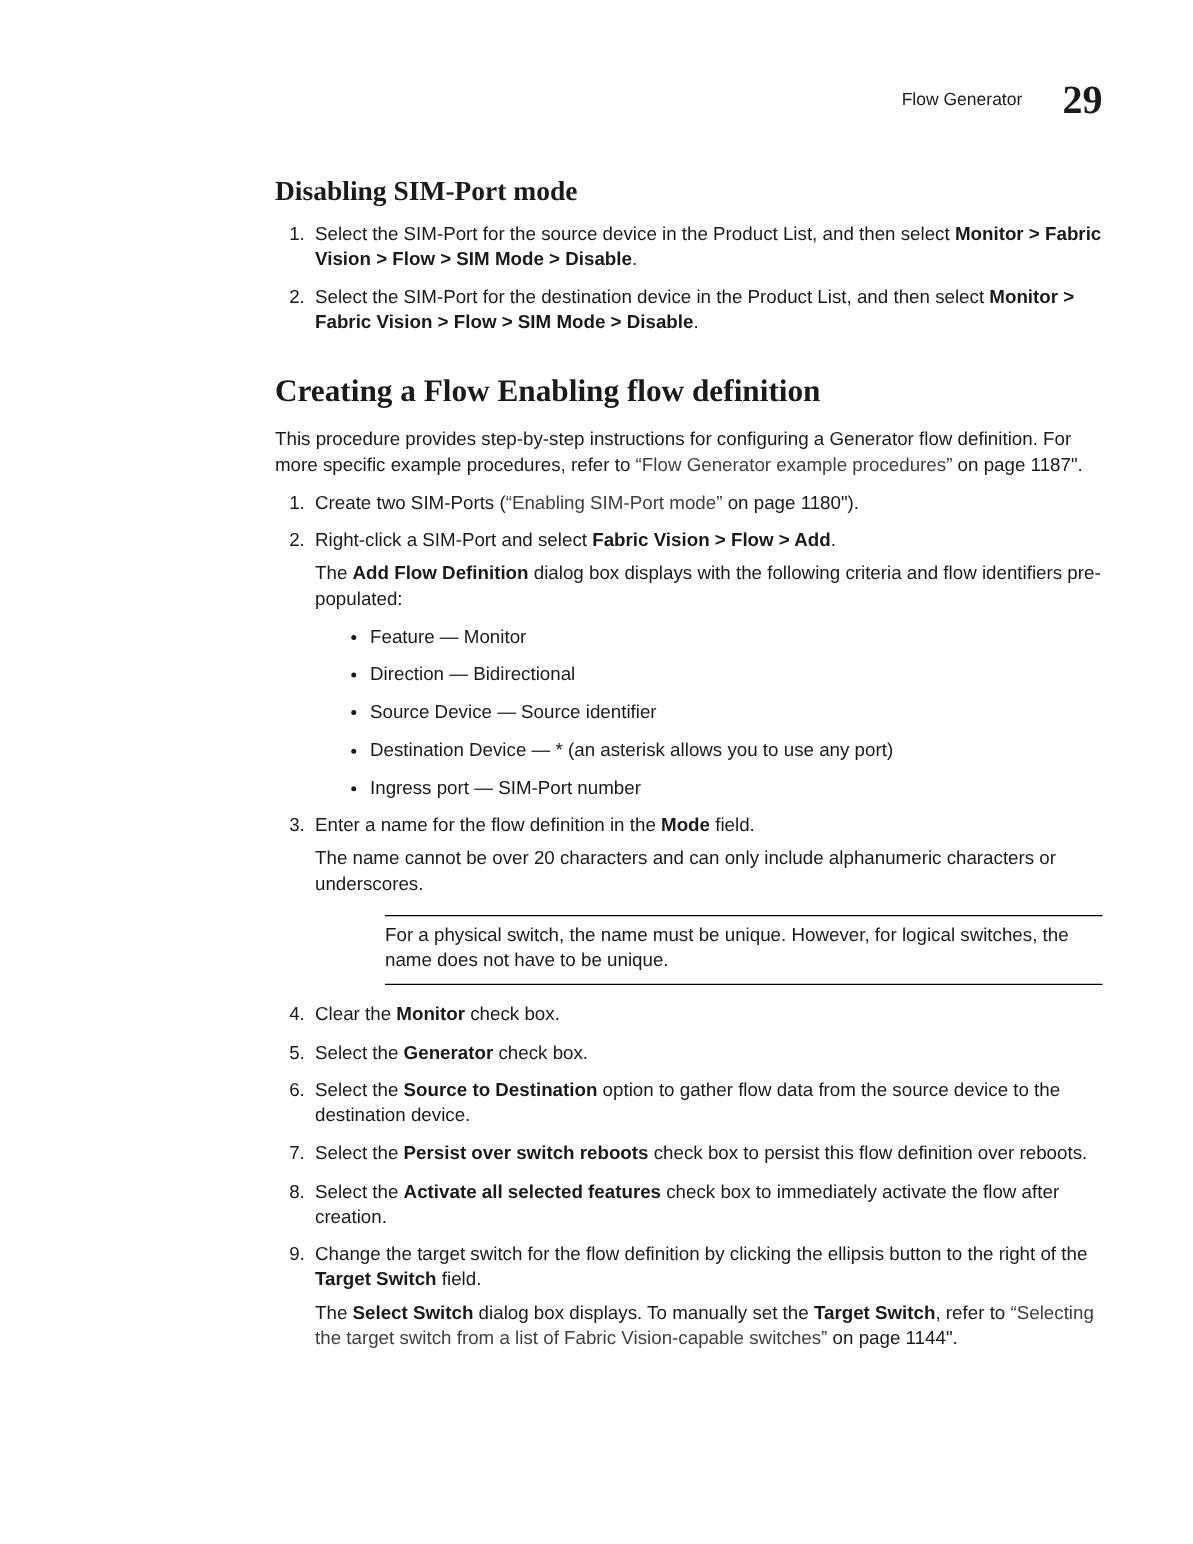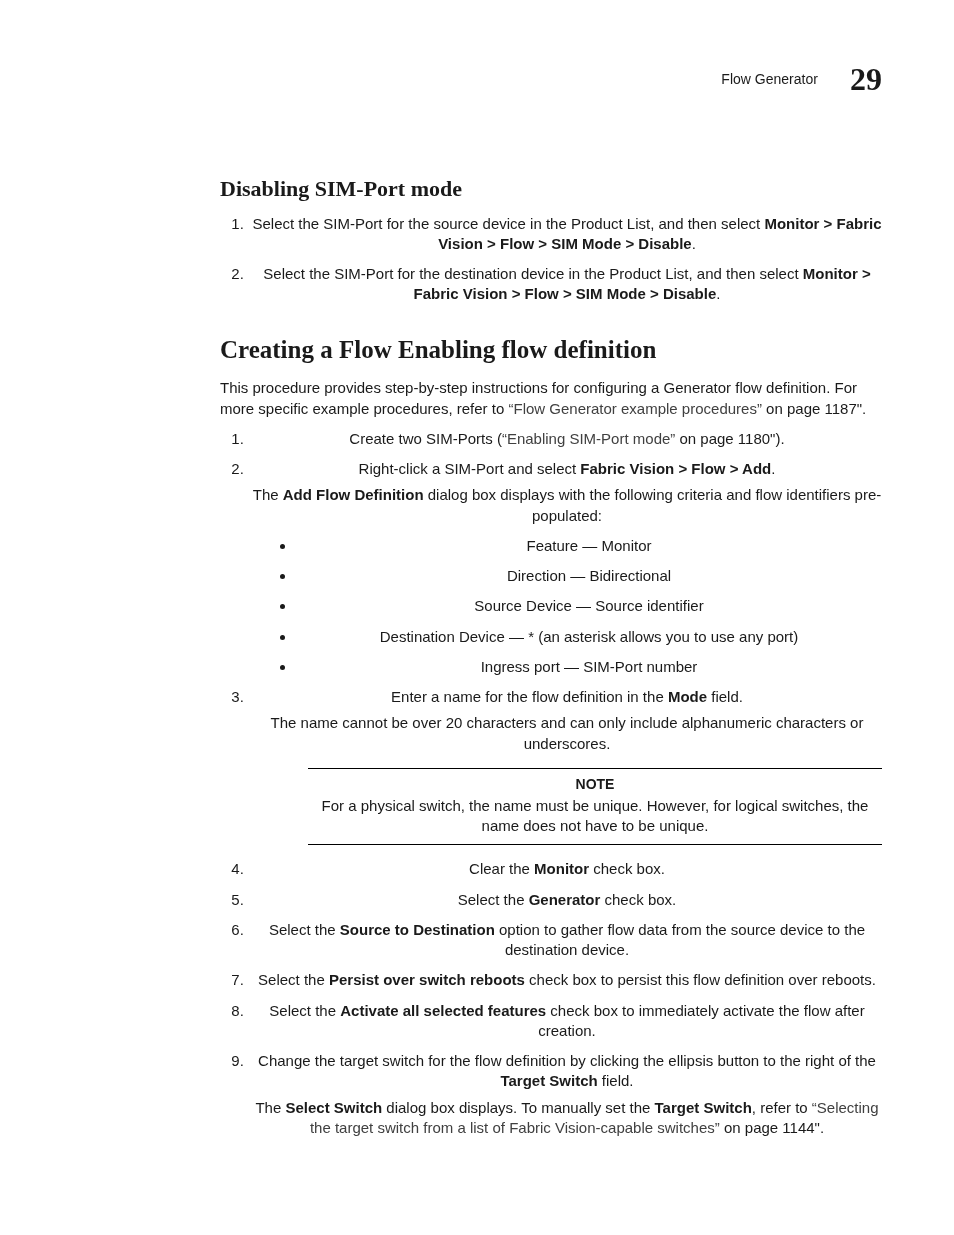--- a/index.html
+++ b/index.html
@@ -9,21 +9,21 @@
     background: #ffffff;
     font-family: Arial, Helvetica, sans-serif;
     color: #1a1a1a;
     font-size: 15px;
     line-height: 1.35;
   }
   .page {
     width: 954px;
     height: 1235px;
     box-sizing: border-box;
-    padding: 84px 72px 56px 220px;
+    padding: 48px 72px 56px 220px;
     position: relative;
   }
   .runhead {
     position: absolute;
     top: 58px;
     right: 72px;
     text-align: right;
   }
   .runhead .title {
     display: inline-block;
@@ -52,21 +52,20 @@
   }
   p { margin: 8px 0; }
   ol.steps {
     list-style: decimal;
     padding-left: 28px;
     margin: 8px 0;
   }
   ol.steps > li {
     padding-left: 4px;
     margin: 10px 0;
-    text-align: center;
   }
   ul.bullets {
     list-style: disc;
     padding-left: 44px;
     margin: 8px 0;
   }
   ul.bullets li { margin: 10px 0; }
   .bold { font-weight: bold; }
   .link { color: #404040; }
   .notebox {
@@ -121,21 +120,20 @@
         <li>Direction — Bidirectional</li>
         <li>Source Device — Source identifier</li>
         <li>Destination Device — * (an asterisk allows you to use any port)</li>
         <li>Ingress port — SIM-Port number</li>
       </ul>
     </li>
     <li>
       <span>Enter a name for the flow definition in the </span><span class="bold">Mode</span><span> field.</span>
       <p class="step-body">The name cannot be over 20 characters and can only include alphanumeric characters or underscores.</p>
       <div class="notebox">
-        <div class="notelabel">NOTE</div>
         <div>For a physical switch, the name must be unique. However, for logical switches, the name does not have to be unique.</div>
       </div>
     </li>
     <li>
       <span>Clear the </span><span class="bold">Monitor</span><span> check box.</span>
     </li>
     <li>
       <span>Select the </span><span class="bold">Generator</span><span> check box.</span>
     </li>
     <li>

